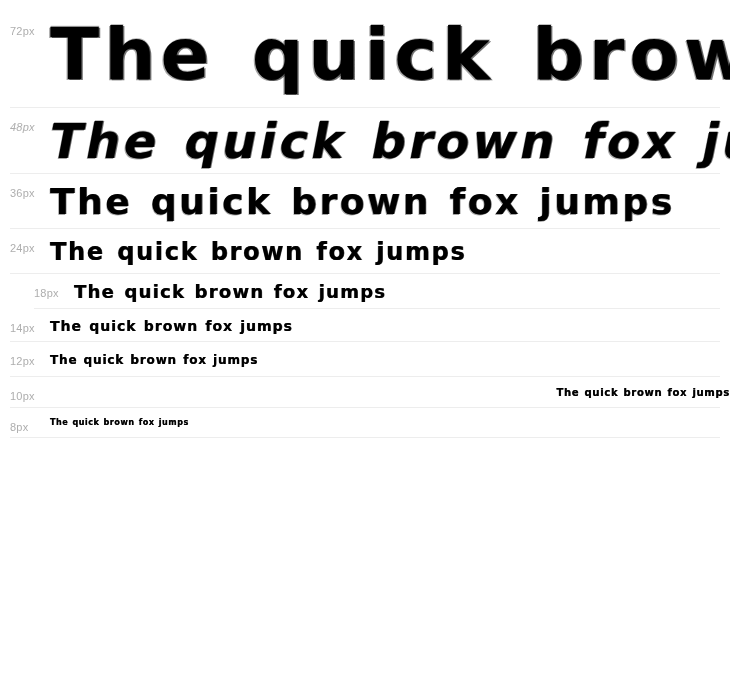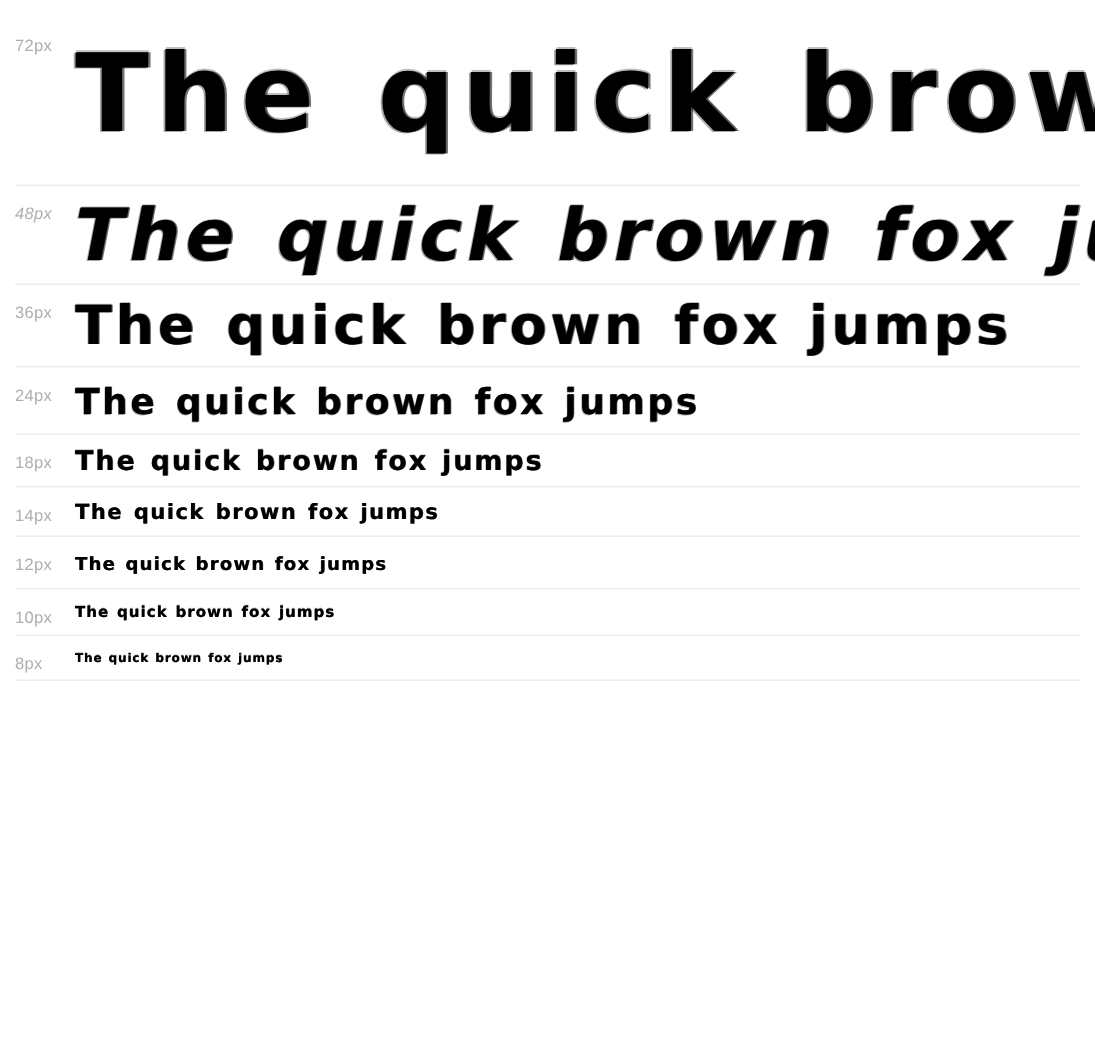--- a/index.html
+++ b/index.html
@@ -58,56 +58,56 @@
     text-shadow:
       0.022em 0.008em 0 rgba(0,0,0,0.55),
      -0.016em 0.014em 0 rgba(0,0,0,0.35),
       0.008em -0.012em 0 rgba(0,0,0,0.25);
   }
 </style>
 </head>
 <body style="background: rgb(255, 255, 255);">
 
 <div class="waterfall">
-  <div class="row" style="height: 124px; border-radius: 22px;">
+  <div class="row" style="height: 108px; border-radius: 22px;">
     <span class="row-label">72px</span>
     <span class="sample" style="font-size: 72px;">The quick brown fox jumps</span>
   </div>
 
   <div class="row" style="height: 66px; font-style: italic;">
     <span class="row-label">48px</span>
     <span class="sample" style="font-size: 48px;">The quick brown fox jumps</span>
   </div>
 
   <div class="row" style="height: 55px;">
     <span class="row-label">36px</span>
     <span class="sample" style="font-size: 36px;">The quick brown fox jumps</span>
   </div>
 
   <div class="row" style="height: 45px;">
     <span class="row-label">24px</span>
     <span class="sample" style="font-size: 24px;">The quick brown fox jumps</span>
   </div>
 
-  <div class="row" style="height: 35px;">
+  <div class="row" style="height: 35px; margin-left: 24px;">
     <span class="row-label">18px</span>
     <span class="sample" style="font-size: 18px;">The quick brown fox jumps</span>
   </div>
 
   <div class="row" style="height: 33px;">
     <span class="row-label">14px</span>
     <span class="sample" style="font-size: 14px;">The quick brown fox jumps</span>
   </div>
 
   <div class="row" style="height: 35px;">
     <span class="row-label">12px</span>
     <span class="sample" style="font-size: 12px;">The quick brown fox jumps</span>
   </div>
 
-  <div class="row" style="height: 31px;">
+  <div class="row" style="height: 31px; justify-content: flex-end;">
     <span class="row-label">10px</span>
     <span class="sample" style="font-size: 10px;">The quick brown fox jumps</span>
   </div>
 
   <div class="row" style="height: 30px;">
     <span class="row-label">8px</span>
     <span class="sample" style="font-size: 8px;">The quick brown fox jumps</span>
   </div>
 </div>
 

